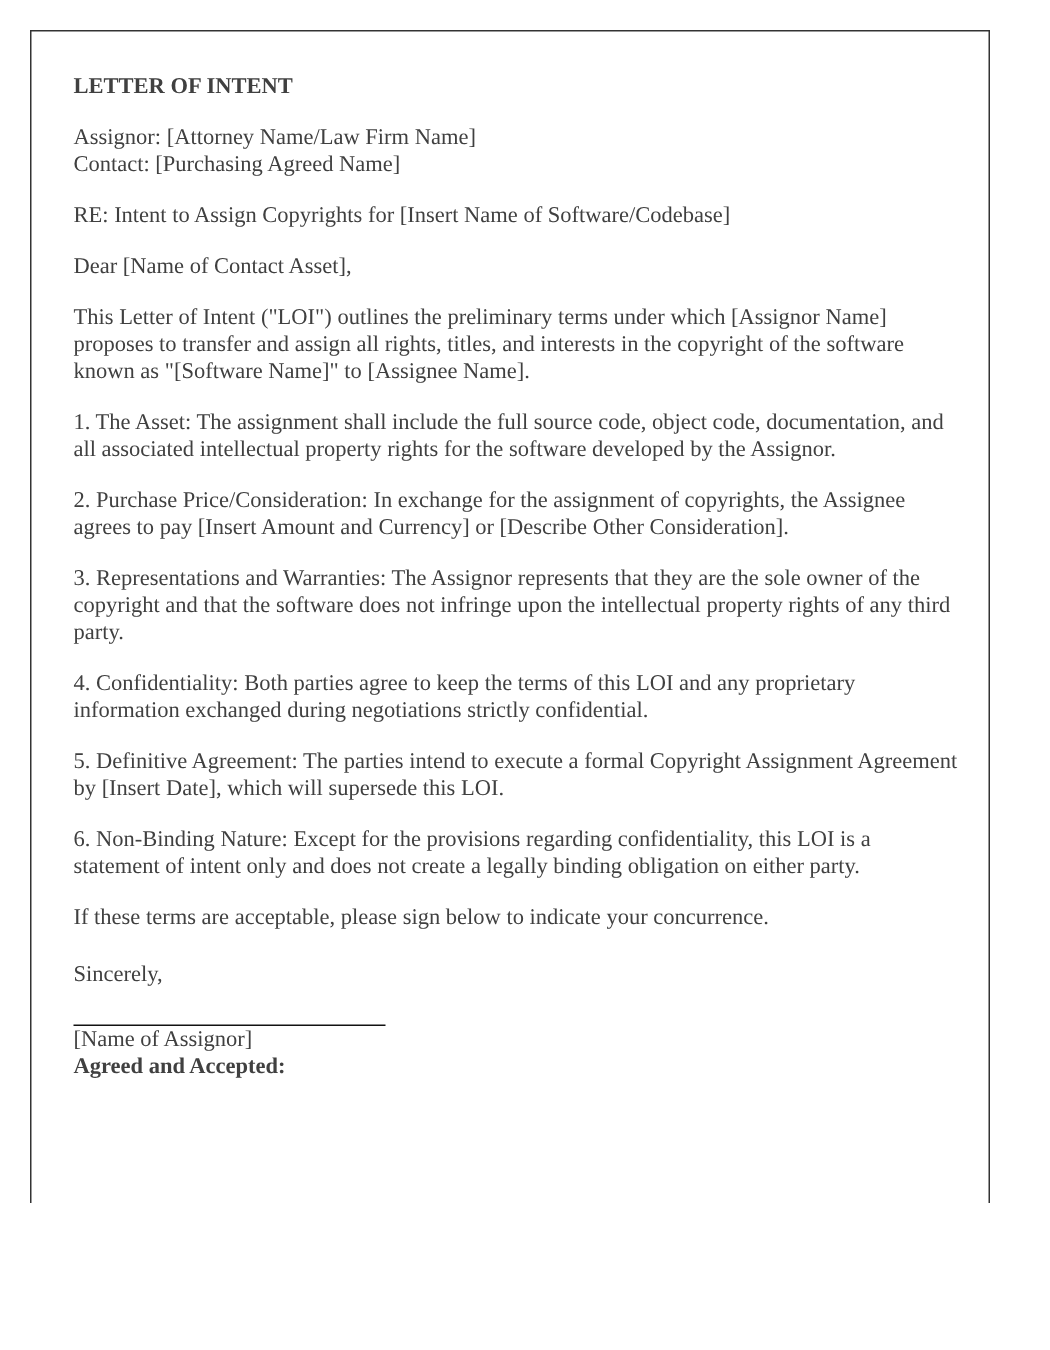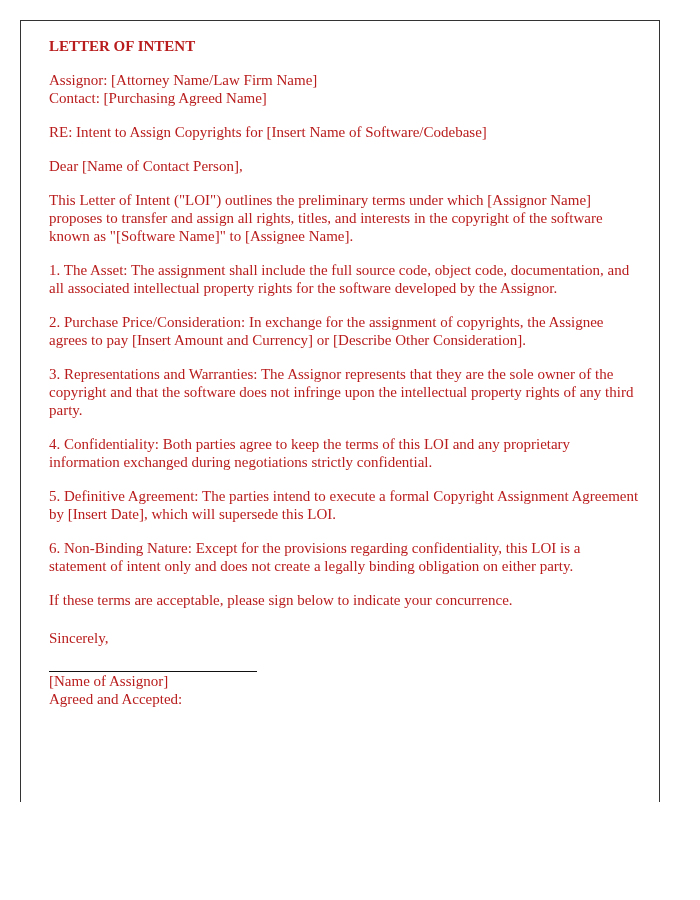--- a/index.html
+++ b/index.html
@@ -22,59 +22,59 @@
       border-top: 1px solid #333;
       border-left: 1px solid #333;
       border-right: 1px solid #333;
       overflow: hidden;
       box-sizing: border-box;
       background: #fff;
     }
     .content {
       position: absolute;
       left: 28px;
-      top: 16px;
+      top: 28px;
       width: 590px;
       font-family: "Liberation Serif", "DejaVu Serif", serif;
       font-size: 15px;
       line-height: 18px;
-      color: #b91c1c;
+      color: #404040;
     }
     .content p {
       margin: 0 0 16px 0;
     }
     .title {
       font-weight: bold;
       margin: 0 0 16px 0;
     }
     b { font-weight: normal; }
     .sig-line {
       width: 208px;
       height: 0;
       border-top: 1px solid #111;
       margin-top: 24px;
     }
     .sig-block p { margin: 0; }
     .agreed {
       margin-top: 16px;
-      font-weight: normal;
+      font-weight: bold;
     }
   </style>
 </head>
 <body>
 
 <div class="page">
   <div class="content">
     <p class="title">LETTER OF INTENT</p>
     <p>
       <b>Assignor:</b><span> [Attorney Name/Law Firm Name]</span><br>
       <b>Contact:</b><span> [Purchasing Agreed Name]</span>
     </p>
     <p>RE: Intent to Assign Copyrights for [Insert Name of Software/Codebase]</p>
-    <p>Dear [Name of Contact Person],</p>
+    <p>Dear [Name of Contact Asset],</p>
     <p>This Letter of Intent ("LOI") outlines the preliminary terms under which [Assignor Name] proposes to transfer and assign all rights, titles, and interests in the copyright of the software known as "[Software Name]" to [Assignee Name].</p>
 
     <p><b>1. The Asset:</b><span> The assignment shall include the full source code, object code, documentation, and all associated intellectual property rights for the software developed by the Assignor.</span></p>
     <p><b>2. Purchase Price/Consideration:</b><span> In exchange for the assignment of copyrights, the Assignee agrees to pay [Insert Amount and Currency] or [Describe Other Consideration].</span></p>
     <p><b>3. Representations and Warranties:</b><span> The Assignor represents that they are the sole owner of the copyright and that the software does not infringe upon the intellectual property rights of any third party.</span></p>
     <p><b>4. Confidentiality:</b><span> Both parties agree to keep the terms of this LOI and any proprietary information exchanged during negotiations strictly confidential.</span></p>
     <p><b>5. Definitive Agreement:</b><span> The parties intend to execute a formal Copyright Assignment Agreement by [Insert Date], which will supersede this LOI.</span></p>
     <p><b>6. Non-Binding Nature:</b><span> Except for the provisions regarding confidentiality, this LOI is a statement of intent only and does not create a legally binding obligation on either party.</span></p>
 
     <p>If these terms are acceptable, please sign below to indicate your concurrence.</p>

